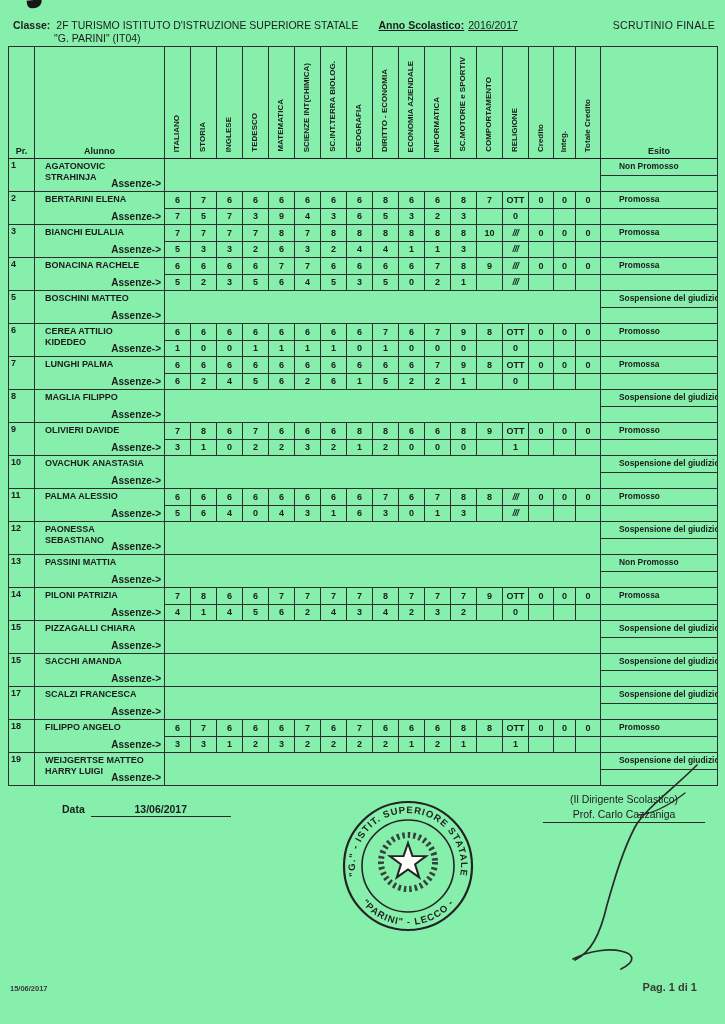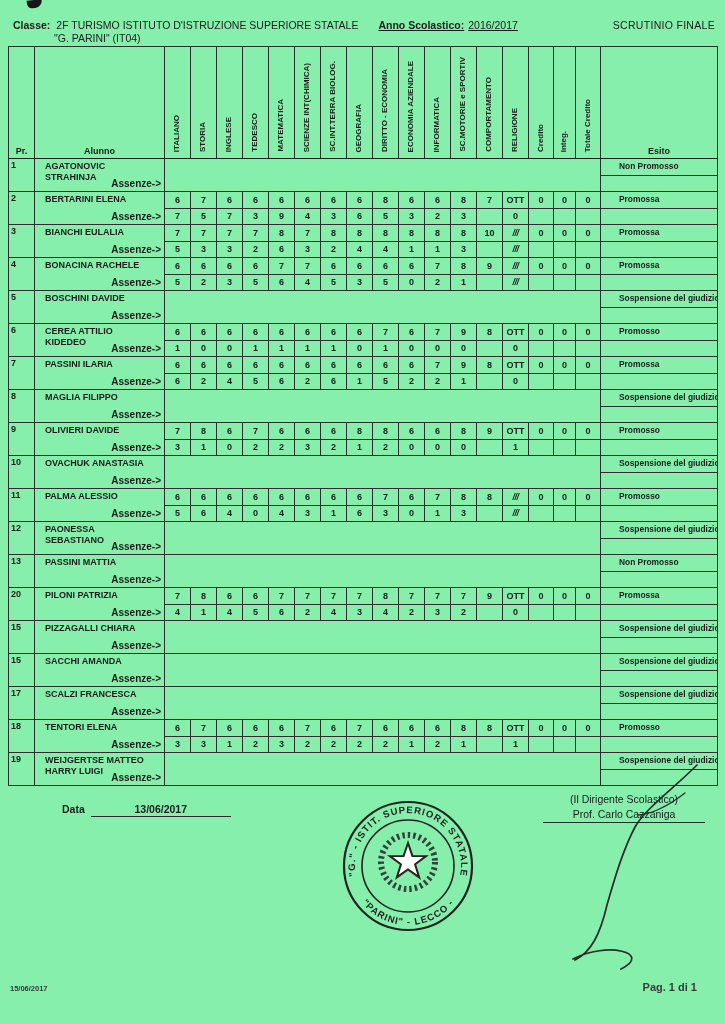--- a/index.html
+++ b/index.html
@@ -267,21 +267,21 @@
           <td class="g"></td>
           <td class="g slashes">///</td>
           <td class="g"></td>
           <td class="g"></td>
           <td class="g"></td>
           <td class="esito-sub"></td>
         </tr>
         <tr class="grade-row">
           <td class="pr-cell" rowspan="2">5</td>
           <td class="name-cell" rowspan="2">
-            <div>BOSCHINI DAVIDE</div>
+            <div>BOSCHINI MATTEO</div>
             <div class="assenze-label">Assenze-&gt;</div>
           </td>
           <td class="empty-block" colspan="17" rowspan="2"></td>
           <td class="esito-cell">Sospensione del giudizio</td>
         </tr>
         <tr class="assenze-row">
           <td class="esito-sub"></td>
         </tr>
         <tr class="grade-row">
           <td class="pr-cell" rowspan="2">6</td>
@@ -324,21 +324,21 @@
           <td class="g"></td>
           <td class="g">0</td>
           <td class="g"></td>
           <td class="g"></td>
           <td class="g"></td>
           <td class="esito-sub"></td>
         </tr>
         <tr class="grade-row">
           <td class="pr-cell" rowspan="2">7</td>
           <td class="name-cell" rowspan="2">
-            <div>PASSINI ILARIA</div>
+            <div>LUNGHI PALMA</div>
             <div class="assenze-label">Assenze-&gt;</div>
           </td>
           <td class="g">6</td>
           <td class="g">6</td>
           <td class="g">6</td>
           <td class="g">6</td>
           <td class="g">6</td>
           <td class="g">6</td>
           <td class="g">6</td>
           <td class="g">6</td>
@@ -505,21 +505,21 @@
             <div>PASSINI MATTIA</div>
             <div class="assenze-label">Assenze-&gt;</div>
           </td>
           <td class="empty-block" colspan="17" rowspan="2"></td>
           <td class="esito-cell">Non Promosso</td>
         </tr>
         <tr class="assenze-row">
           <td class="esito-sub"></td>
         </tr>
         <tr class="grade-row">
-          <td class="pr-cell" rowspan="2">20</td>
+          <td class="pr-cell" rowspan="2">14</td>
           <td class="name-cell" rowspan="2">
             <div>PILONI PATRIZIA</div>
             <div class="assenze-label">Assenze-&gt;</div>
           </td>
           <td class="g">7</td>
           <td class="g">8</td>
           <td class="g">6</td>
           <td class="g">6</td>
           <td class="g">7</td>
           <td class="g">7</td>
@@ -588,21 +588,21 @@
           </td>
           <td class="empty-block" colspan="17" rowspan="2"></td>
           <td class="esito-cell">Sospensione del giudizio</td>
         </tr>
         <tr class="assenze-row">
           <td class="esito-sub"></td>
         </tr>
         <tr class="grade-row">
           <td class="pr-cell" rowspan="2">18</td>
           <td class="name-cell" rowspan="2">
-            <div>TENTORI ELENA</div>
+            <div>FILIPPO ANGELO</div>
             <div class="assenze-label">Assenze-&gt;</div>
           </td>
           <td class="g">6</td>
           <td class="g">7</td>
           <td class="g">6</td>
           <td class="g">6</td>
           <td class="g">6</td>
           <td class="g">7</td>
           <td class="g">6</td>
           <td class="g">7</td>

